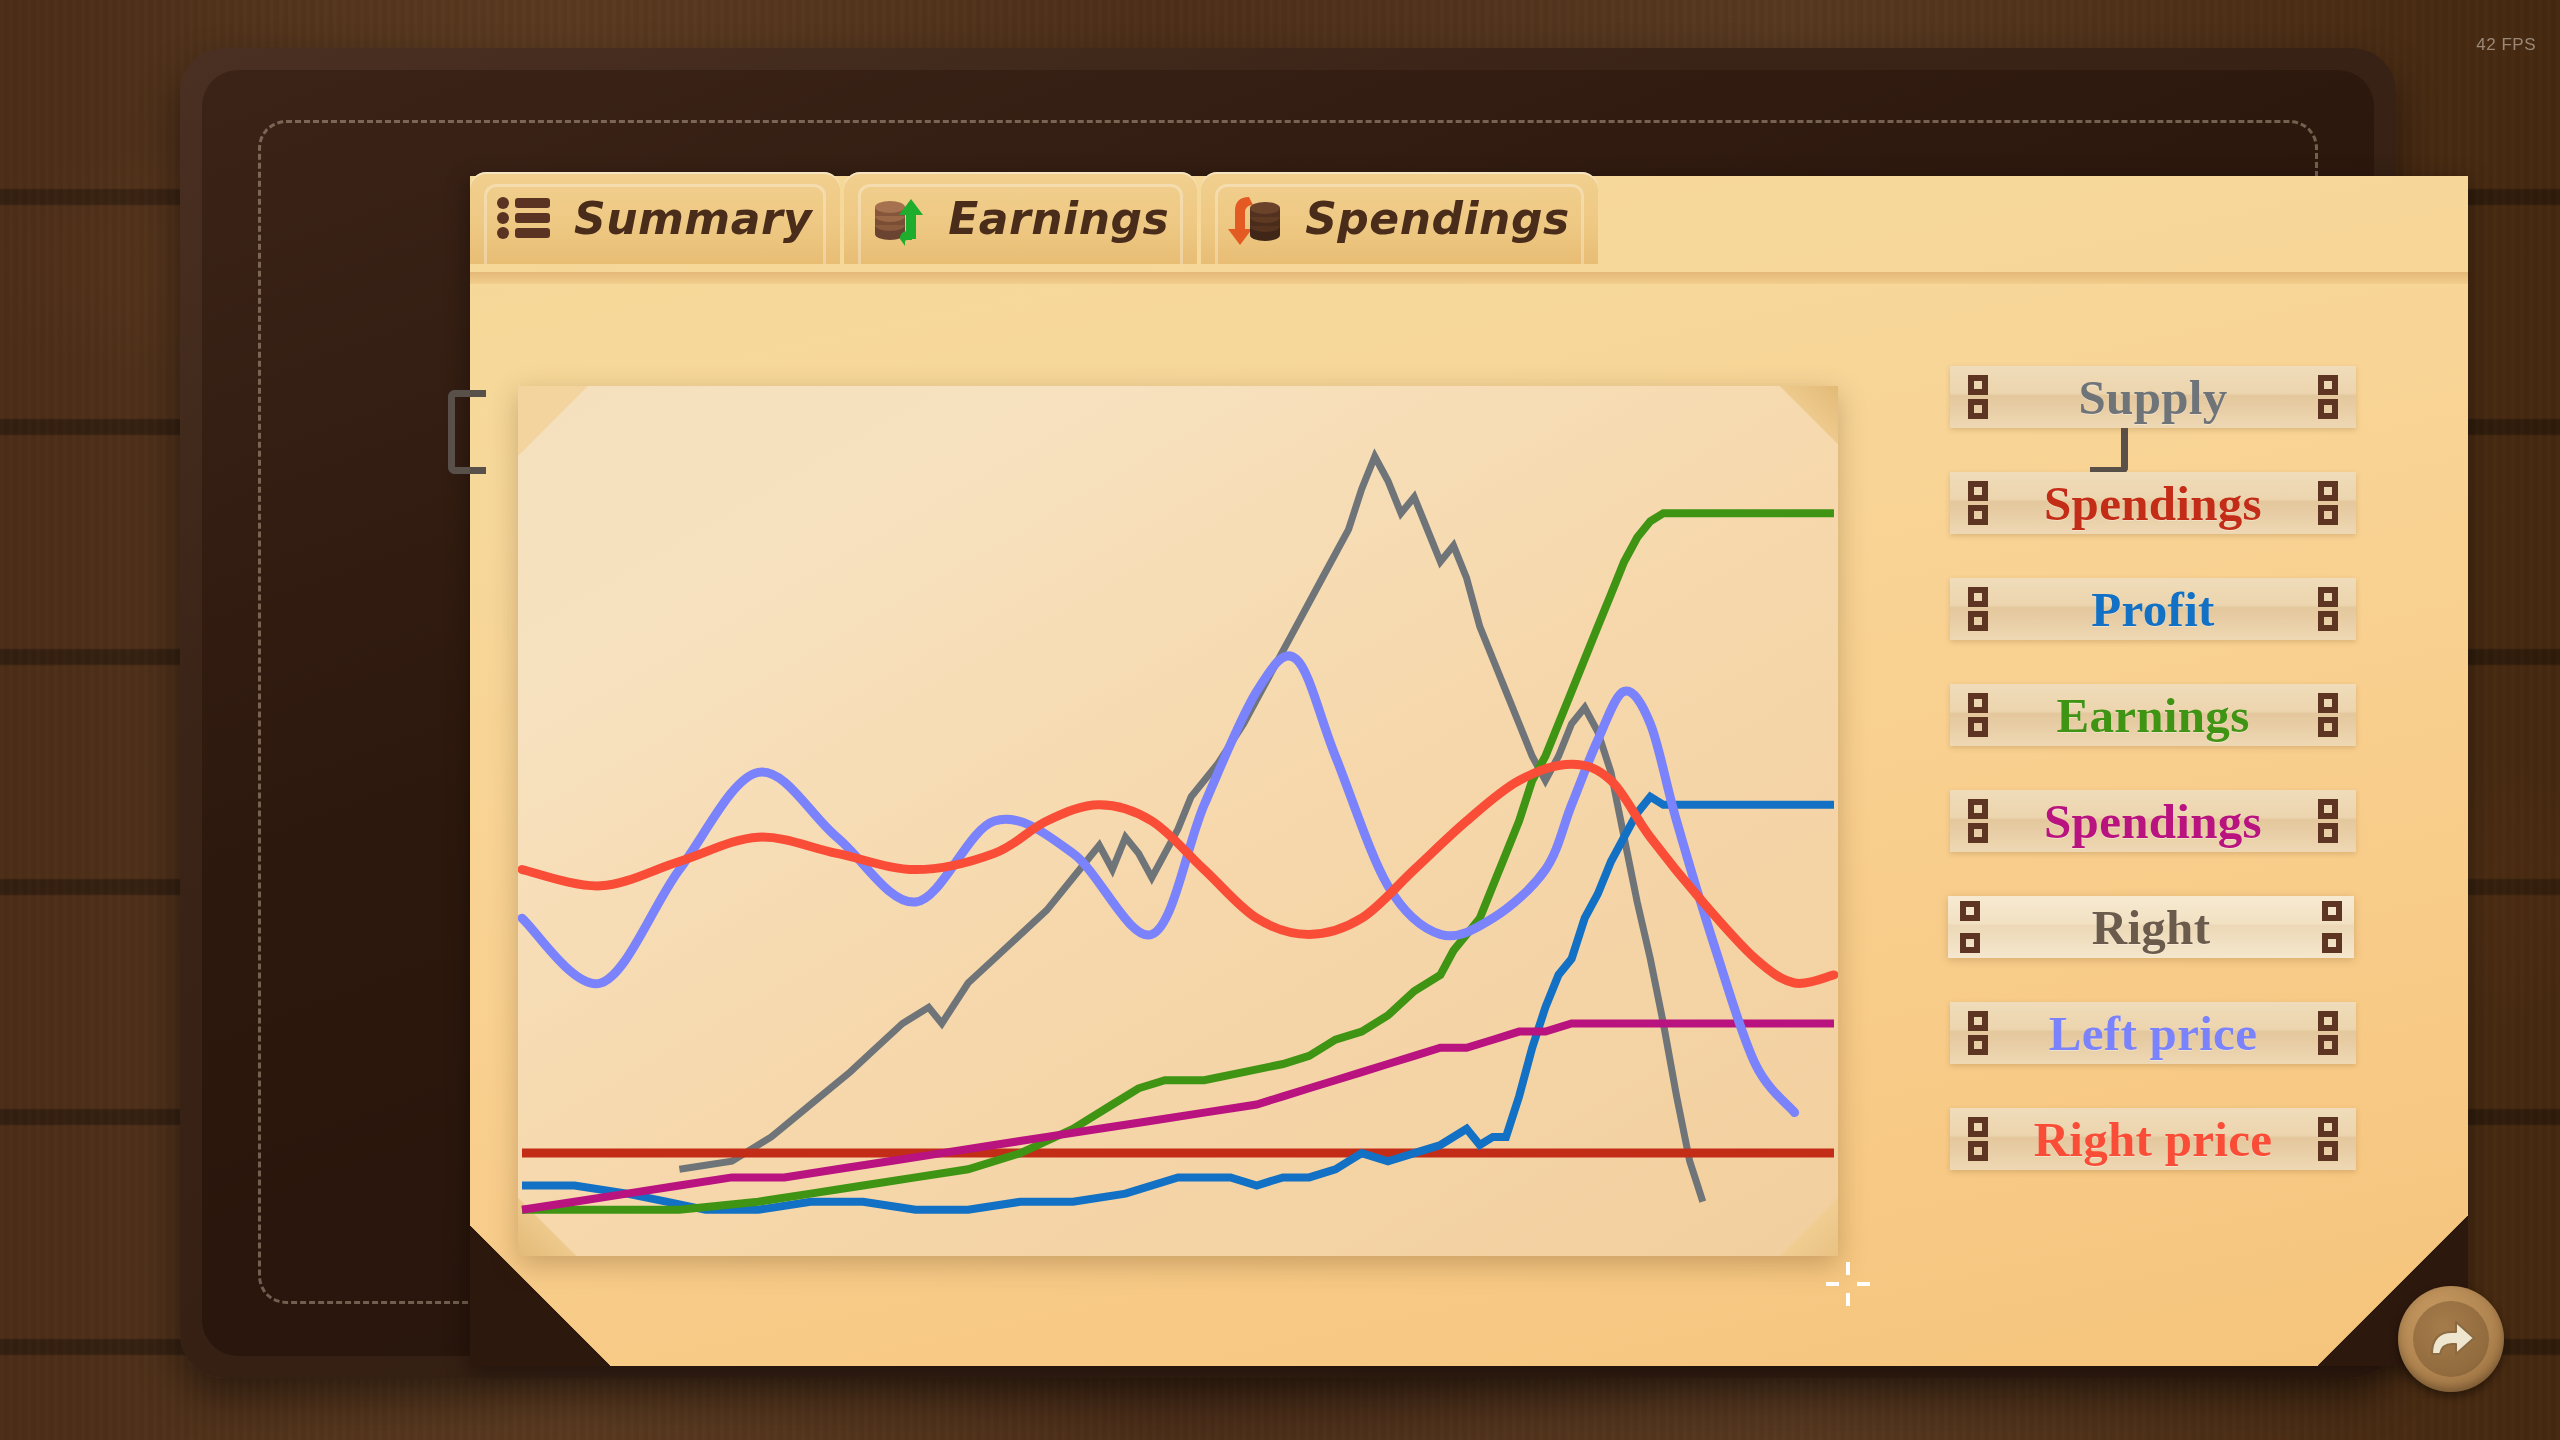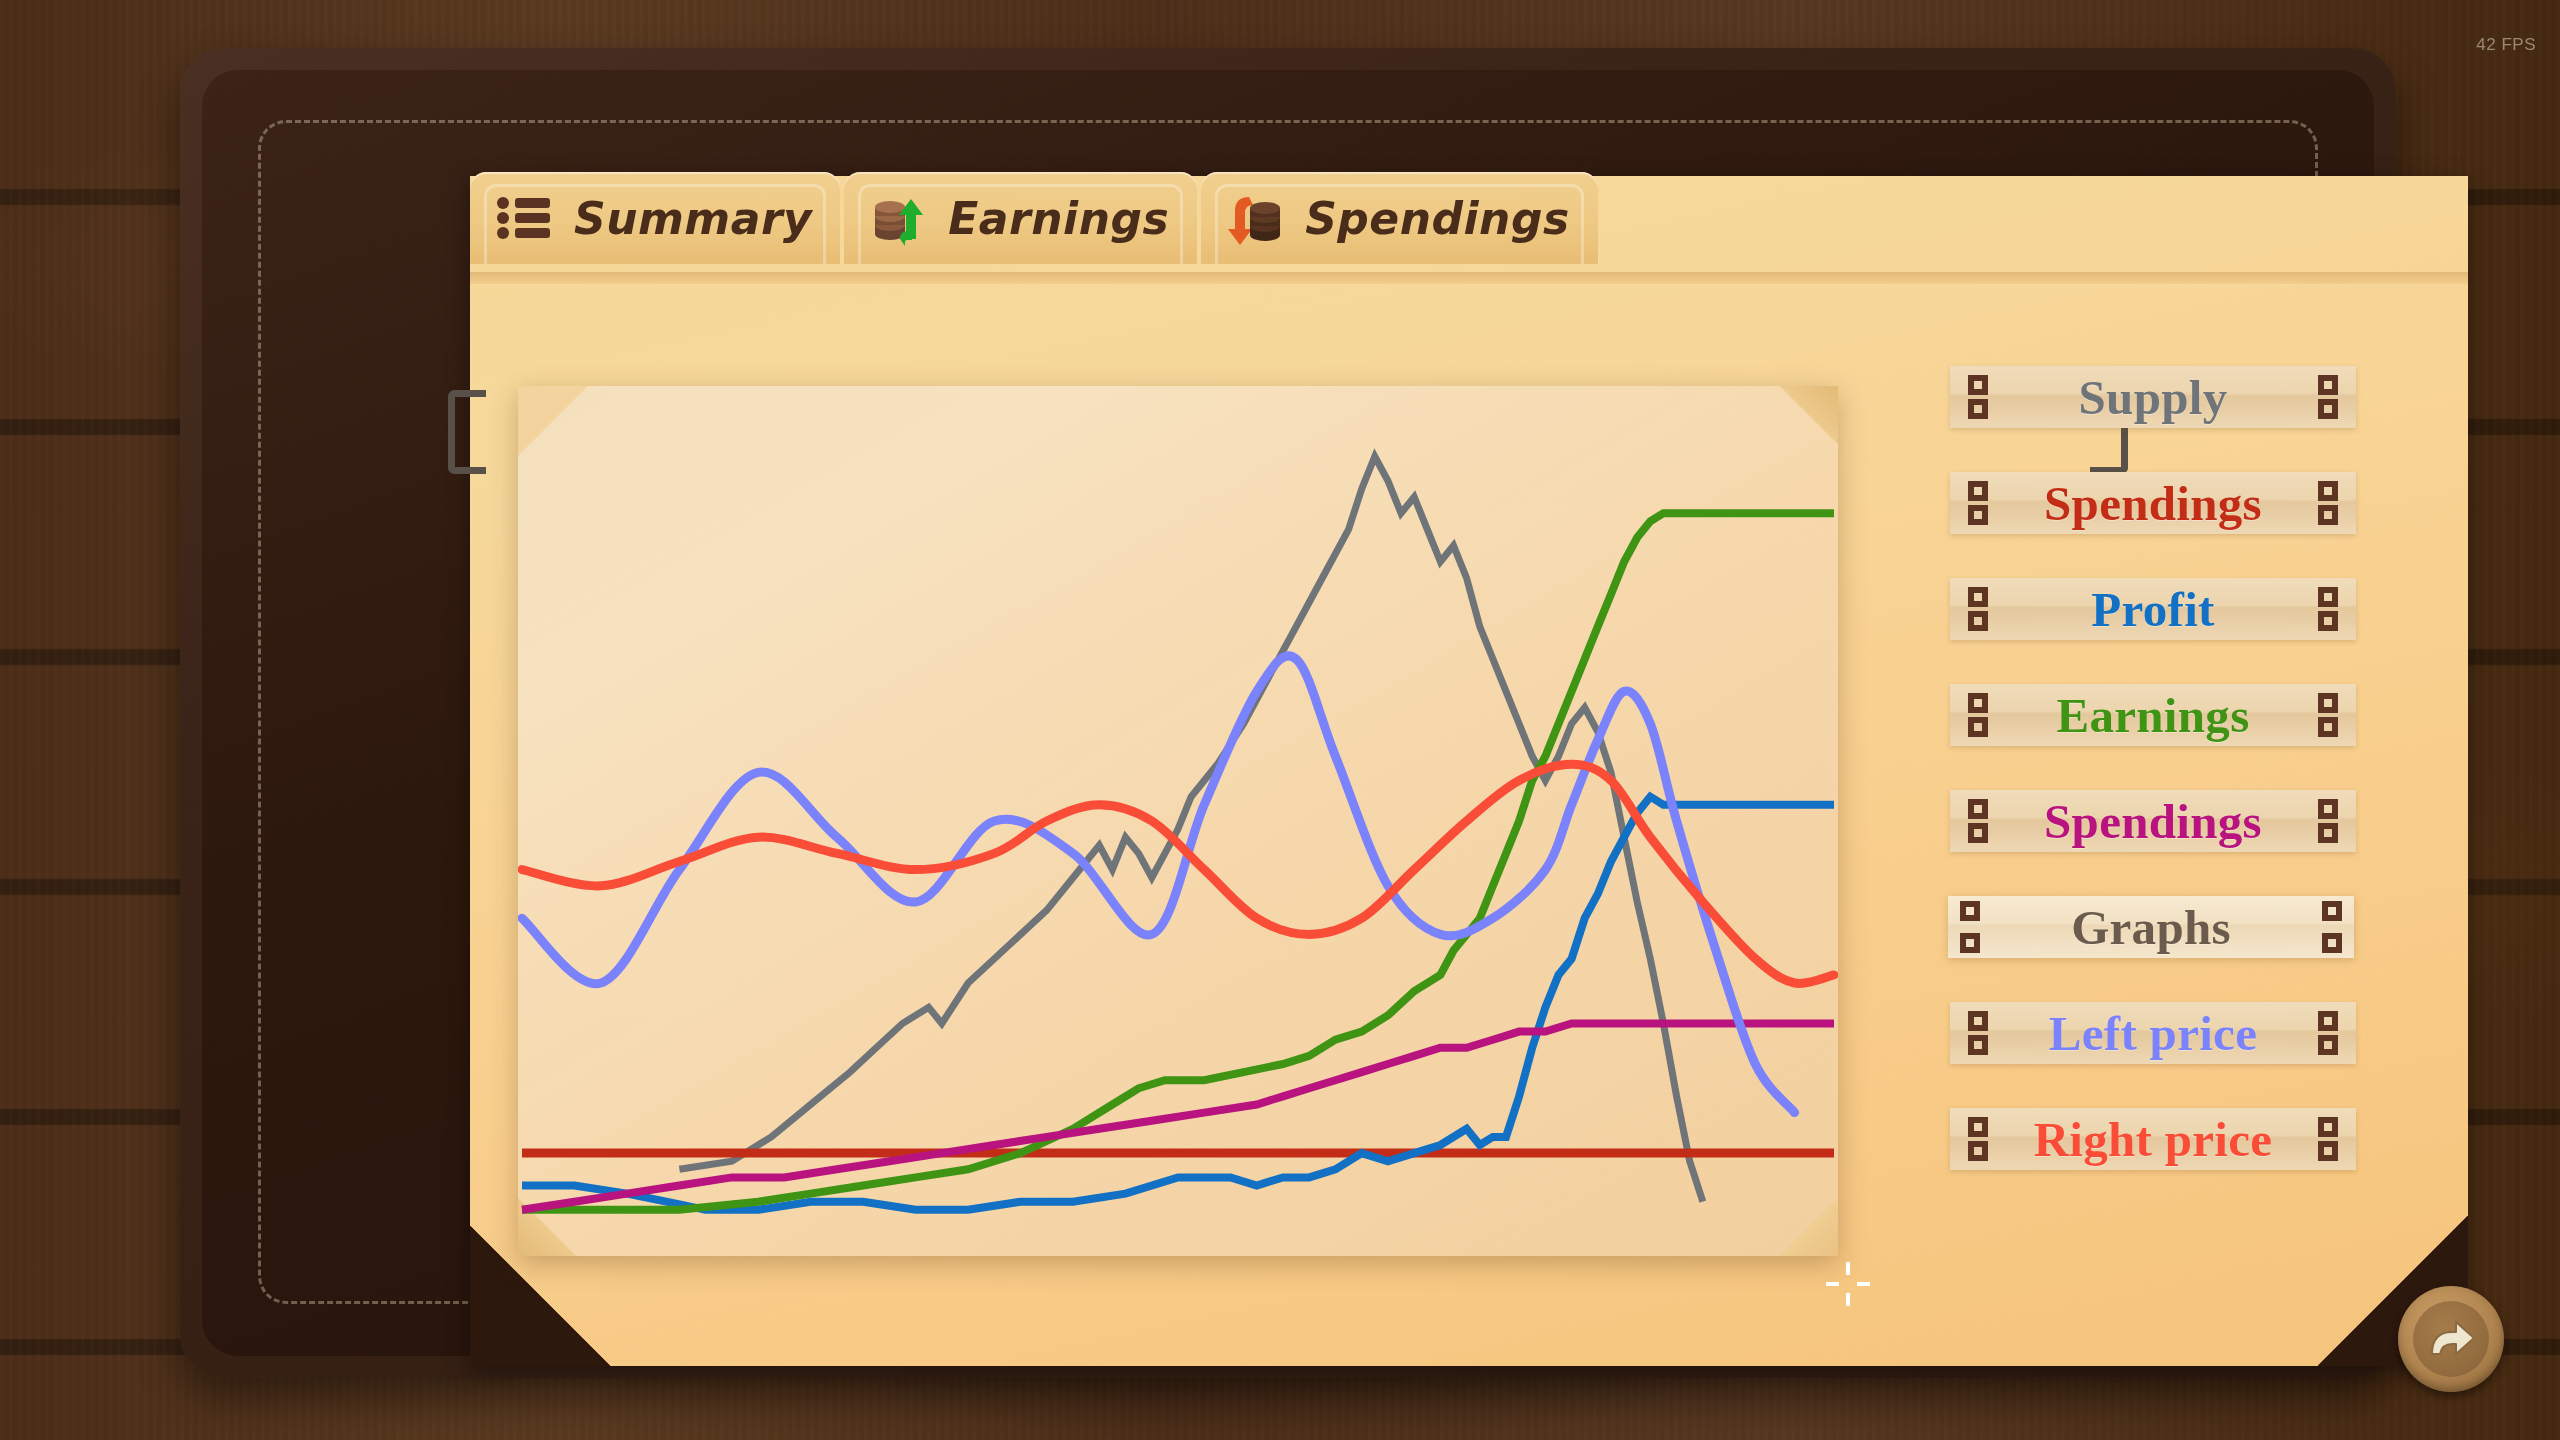--- a/index.html
+++ b/index.html
@@ -346,21 +346,21 @@
       <span class="corner c-bl"></span>
       <span class="corner c-br"></span>
       <span class="legend-label" style="color: rgb(185, 19, 127);">Spendings</span>
     </div>
 
     <div class="legend-btn hovered">
       <span class="corner c-tl"></span>
       <span class="corner c-tr"></span>
       <span class="corner c-bl"></span>
       <span class="corner c-br"></span>
-      <span class="legend-label" style="color: rgb(107, 91, 76);">Graphs</span>
+      <span class="legend-label" style="color: rgb(107, 91, 76);">Right</span>
     </div>
 
     <div class="legend-btn">
       <span class="corner c-tl"></span>
       <span class="corner c-tr"></span>
       <span class="corner c-bl"></span>
       <span class="corner c-br"></span>
       <span class="legend-label" style="color: rgb(122, 130, 252);">Left price</span>
     </div>
 

